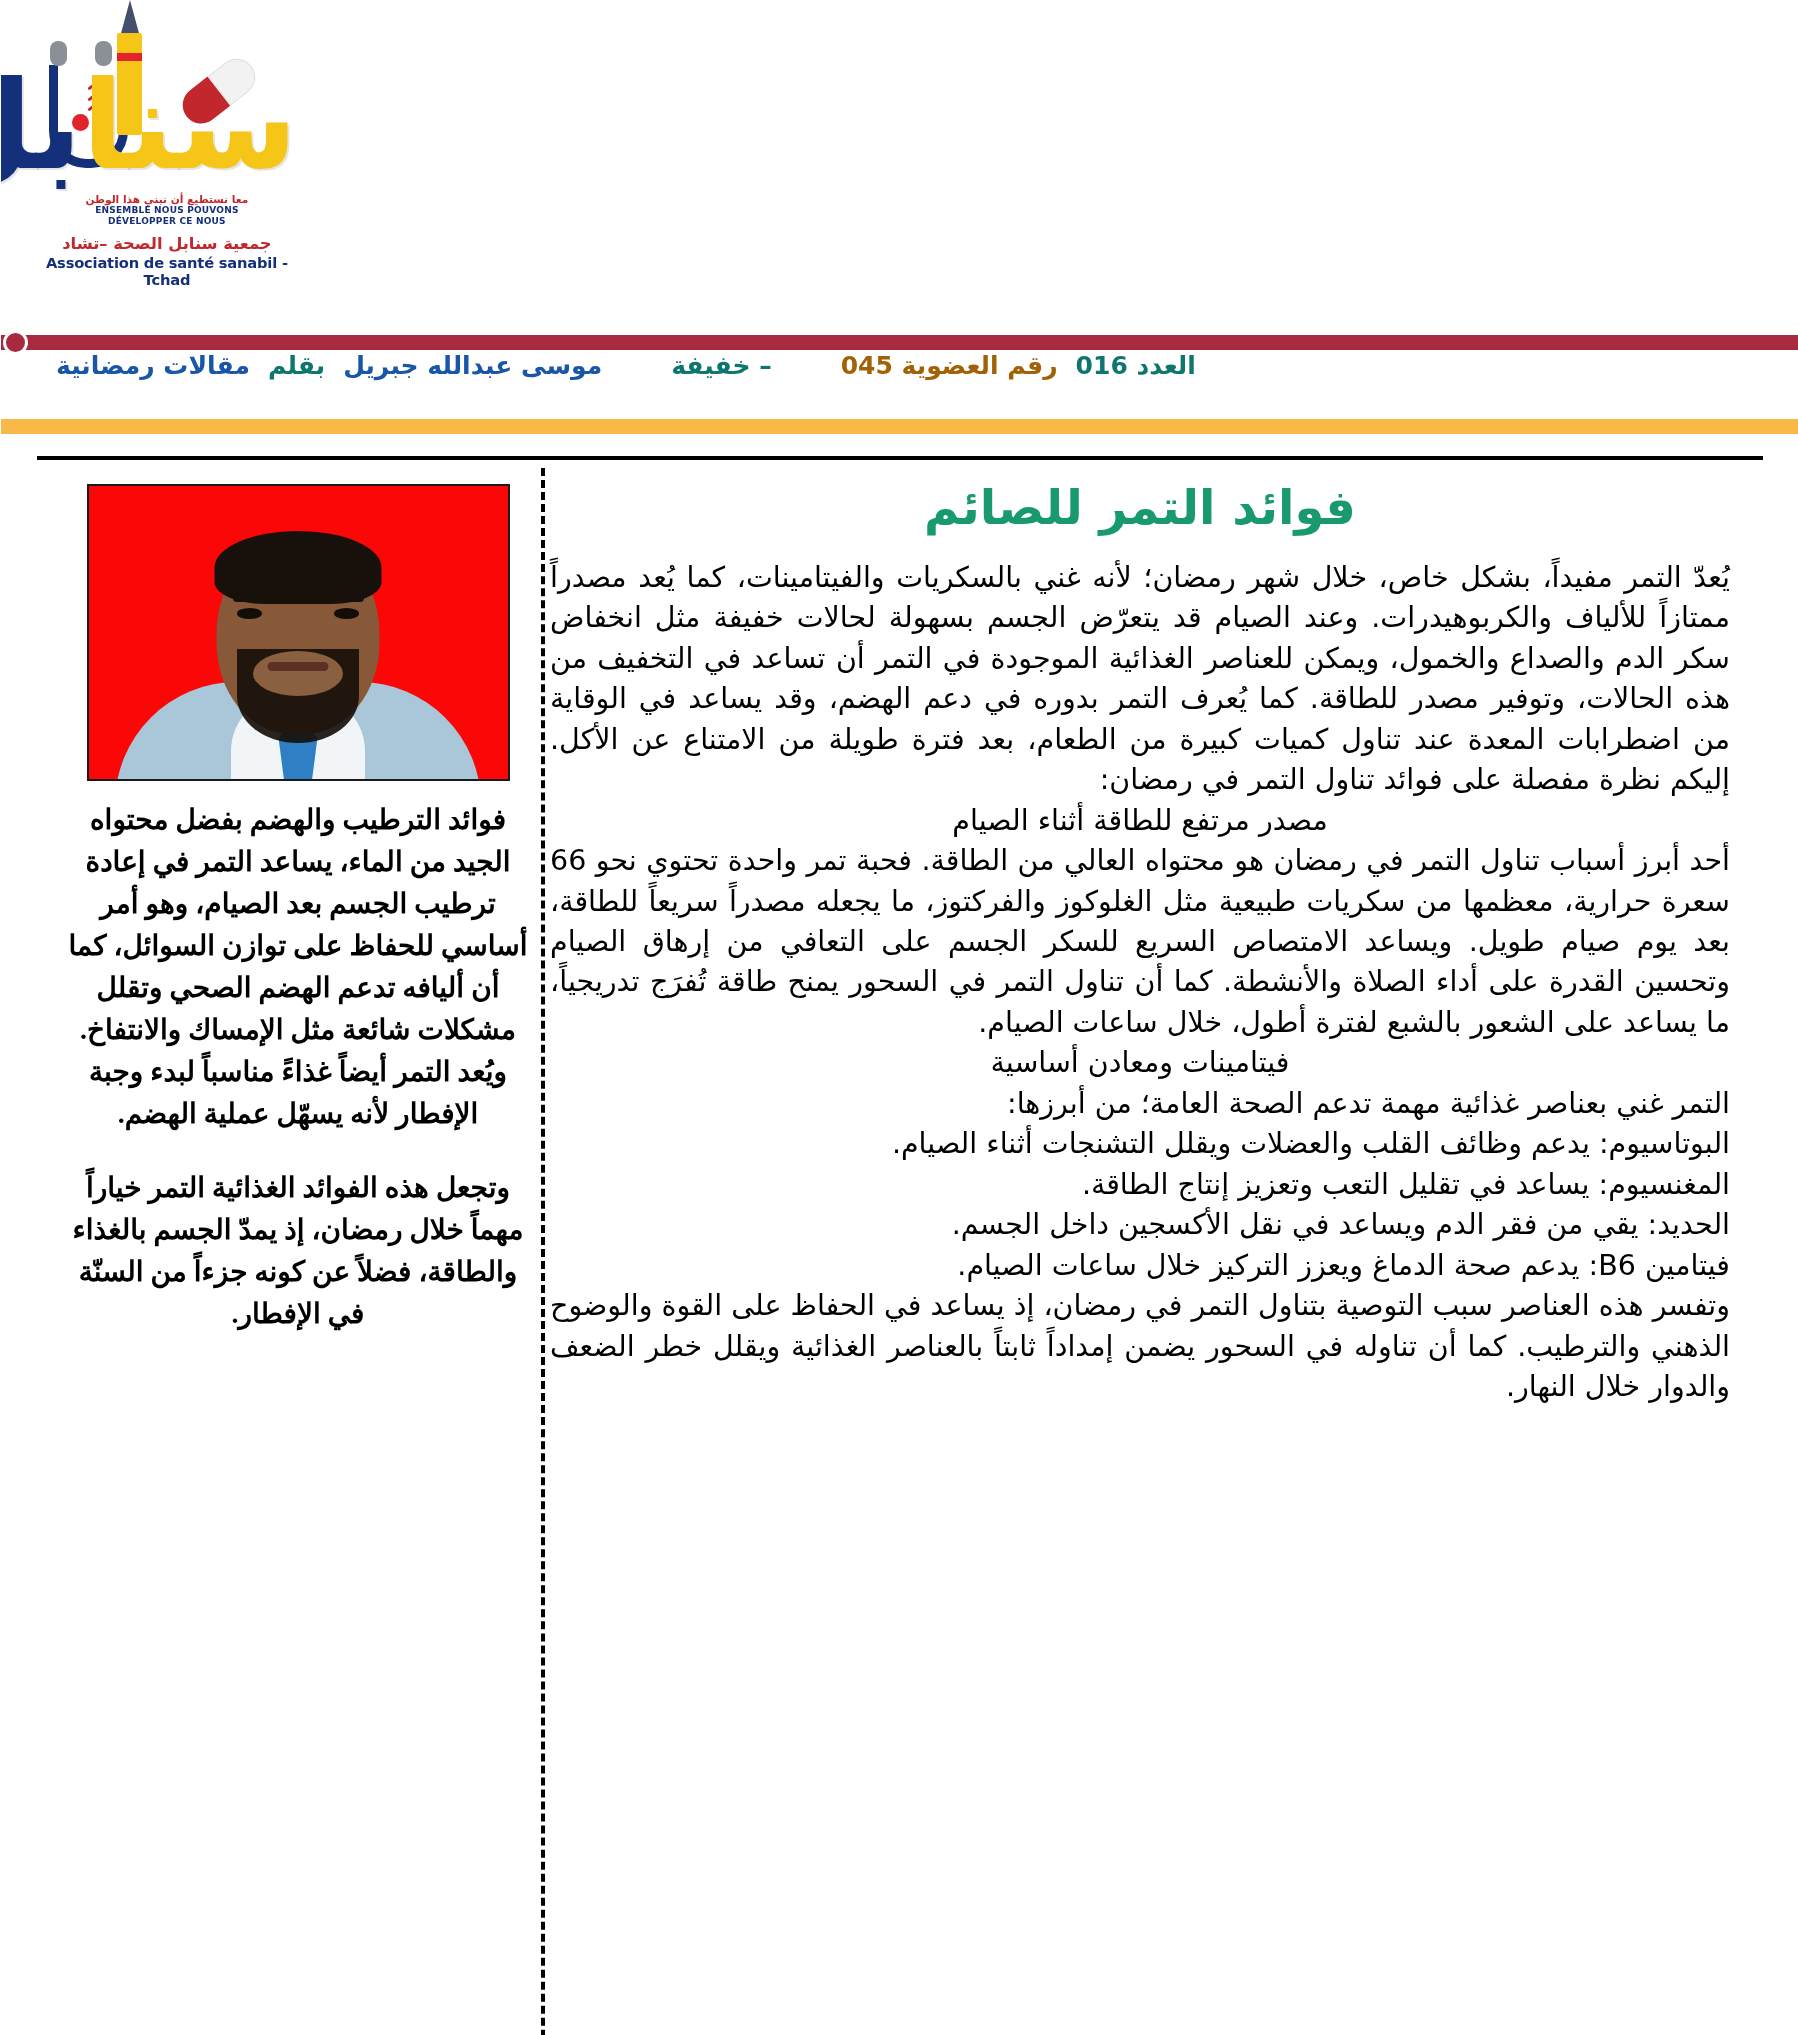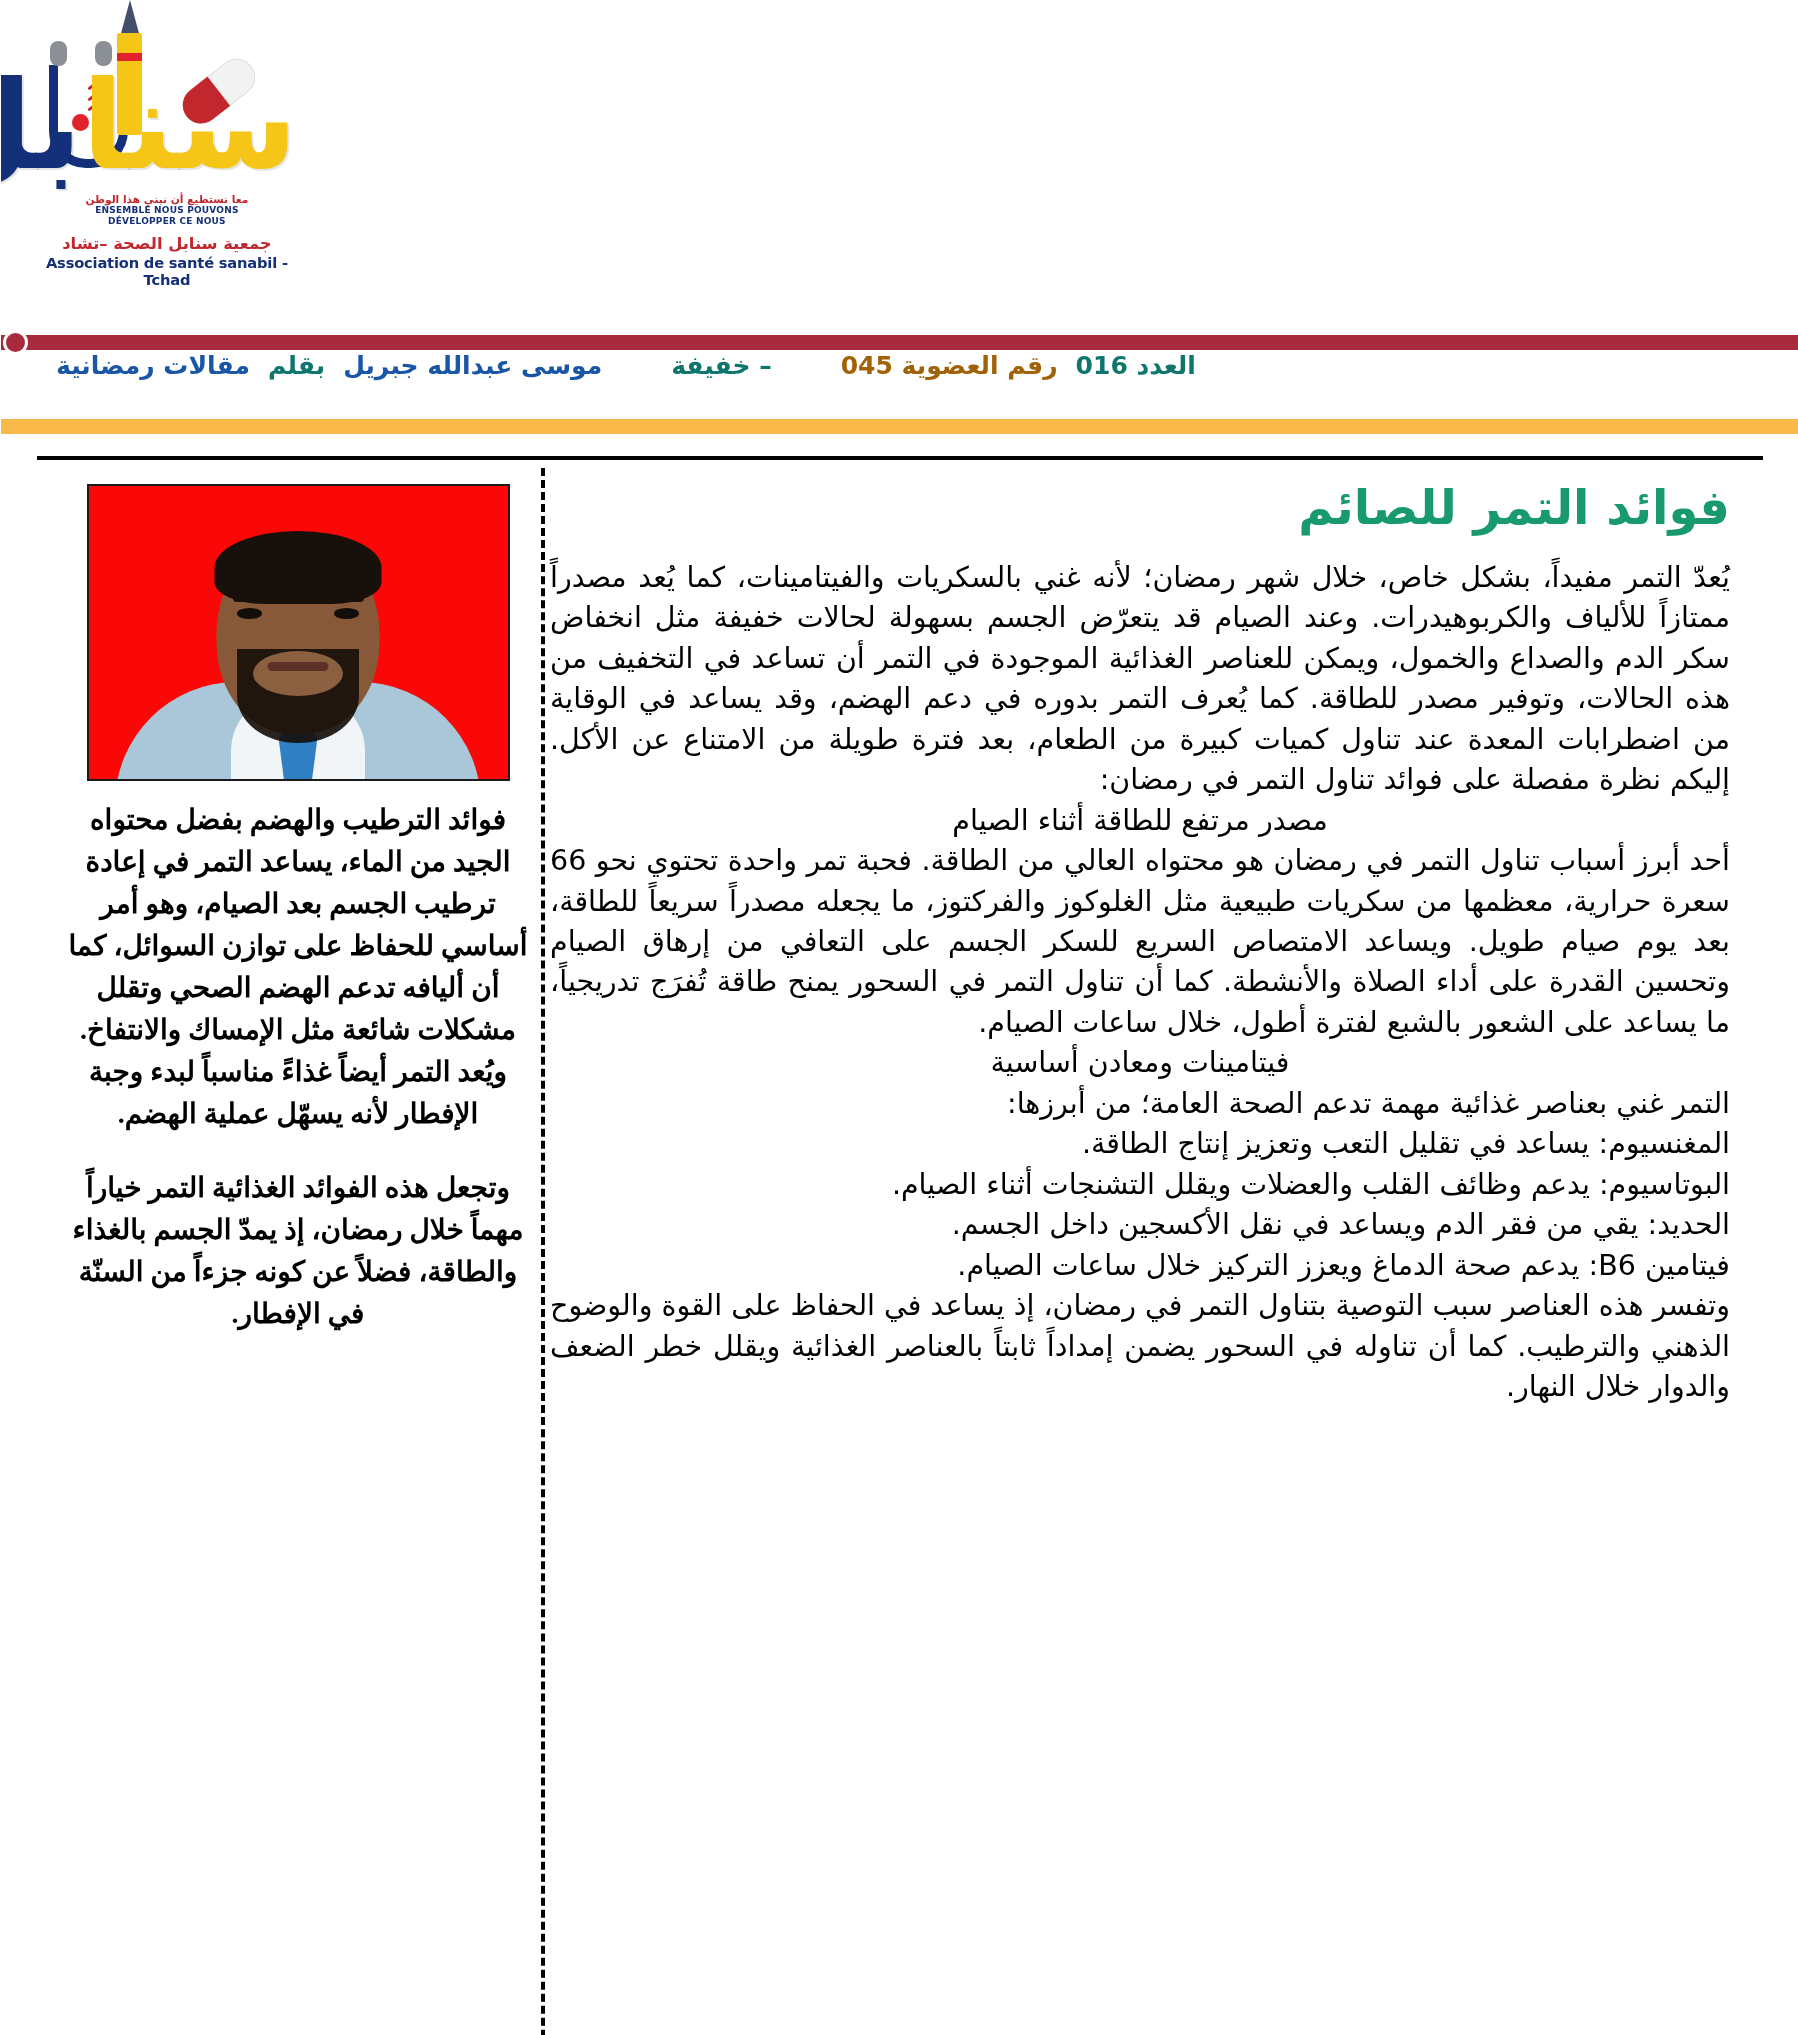--- a/index.html
+++ b/index.html
@@ -234,20 +234,21 @@
     top: 8.1px;
     right: 69px;
     width: 1180px;
     direction: rtl;
     text-align: justify;
   }
   .headline {
     font-size: 48px;
     font-weight: bold;
     color: #18996e;
+    text-align: center;
     margin: 15.5px 0 23px 0;
     line-height: 1.15;
   }
   .main-col p {
     margin: 0;
     font-size: 28.5px;
     font-weight: normal;
     line-height: 1.42;
     color: #000;
     text-align: justify;
@@ -430,22 +431,22 @@
   <div class="rule-top"></div>
   <div class="col-divider"></div>
 
   <div class="main-col">
     <div class="headline">فوائد التمر للصائم</div>
     <p>يُعدّ التمر مفيداً، بشكل خاص، خلال شهر رمضان؛ لأنه غني بالسكريات والفيتامينات، كما يُعد مصدراً ممتازاً للألياف والكربوهيدرات. وعند الصيام قد يتعرّض الجسم بسهولة لحالات خفيفة مثل انخفاض سكر الدم والصداع والخمول، ويمكن للعناصر الغذائية الموجودة في التمر أن تساعد في التخفيف من هذه الحالات، وتوفير مصدر للطاقة. كما يُعرف التمر بدوره في دعم الهضم، وقد يساعد في الوقاية من اضطرابات المعدة عند تناول كميات كبيرة من الطعام، بعد فترة طويلة من الامتناع عن الأكل. إليكم نظرة مفصلة على فوائد تناول التمر في رمضان:</p>
     <p class="sub-head">مصدر مرتفع للطاقة أثناء الصيام</p>
     <p>أحد أبرز أسباب تناول التمر في رمضان هو محتواه العالي من الطاقة. فحبة تمر واحدة تحتوي نحو 66 سعرة حرارية، معظمها من سكريات طبيعية مثل الغلوكوز والفركتوز، ما يجعله مصدراً سريعاً للطاقة، بعد يوم صيام طويل. ويساعد الامتصاص السريع للسكر الجسم على التعافي من إرهاق الصيام وتحسين القدرة على أداء الصلاة والأنشطة. كما أن تناول التمر في السحور يمنح طاقة تُفرَج تدريجياً، ما يساعد على الشعور بالشبع لفترة أطول، خلال ساعات الصيام.</p>
     <p class="sub-head">فيتامينات ومعادن أساسية</p>
     <p>التمر غني بعناصر غذائية مهمة تدعم الصحة العامة؛ من أبرزها:</p>
+    <p>البوتاسيوم: يدعم وظائف القلب والعضلات ويقلل التشنجات أثناء الصيام.</p>
     <p>المغنسيوم: يساعد في تقليل التعب وتعزيز إنتاج الطاقة.</p>
-    <p>البوتاسيوم: يدعم وظائف القلب والعضلات ويقلل التشنجات أثناء الصيام.</p>
     <p>الحديد: يقي من فقر الدم ويساعد في نقل الأكسجين داخل الجسم.</p>
     <p>فيتامين B6: يدعم صحة الدماغ ويعزز التركيز خلال ساعات الصيام.</p>
     <p>وتفسر هذه العناصر سبب التوصية بتناول التمر في رمضان، إذ يساعد في الحفاظ على القوة والوضوح الذهني والترطيب. كما أن تناوله في السحور يضمن إمداداً ثابتاً بالعناصر الغذائية ويقلل خطر الضعف والدوار خلال النهار.</p>
   </div>
 
   <div class="side-col">
     <div class="portrait-frame">
       <div class="pf-bg"></div>
       <div class="pf-shoulders"></div>
       <div class="pf-shirt"></div>

